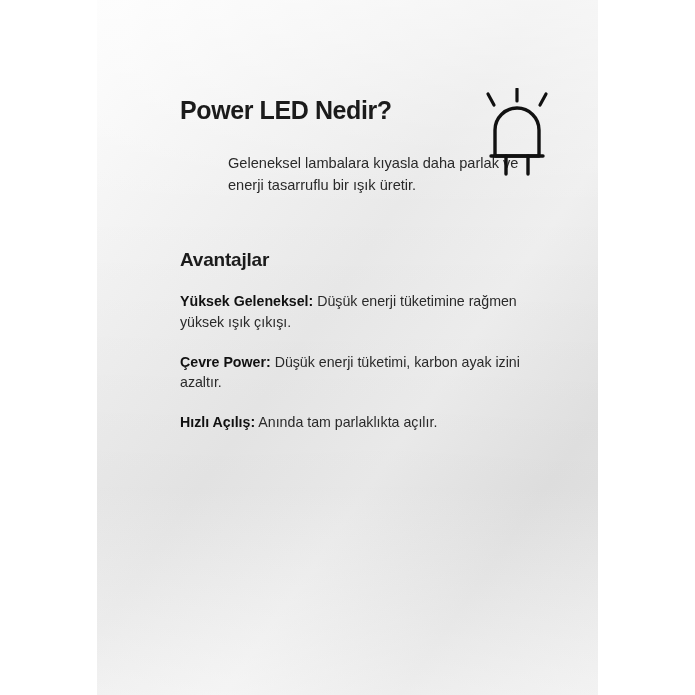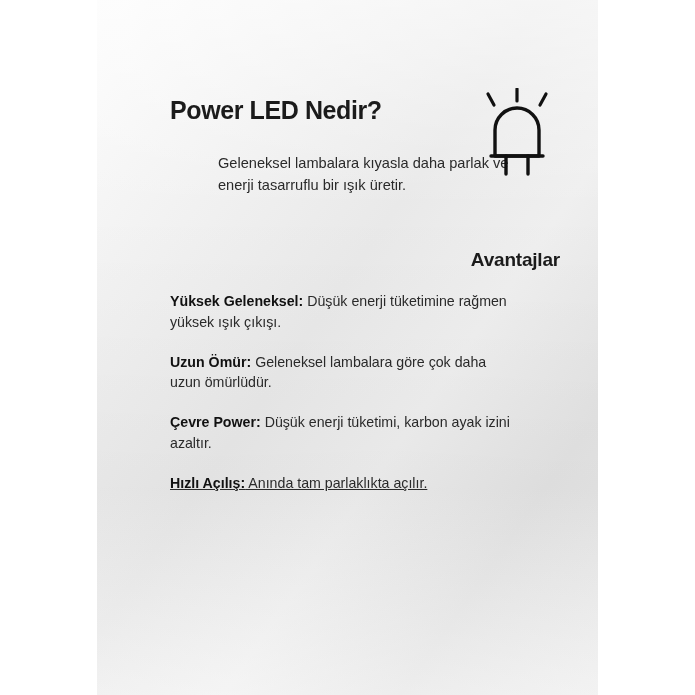--- a/index.html
+++ b/index.html
@@ -30,21 +30,21 @@
   }
   .card:after {
     content: "";
     position: absolute;
     left: 0; top: 0; right: 0; bottom: 0;
     background: linear-gradient(180deg, rgba(255,255,255,0.55) 0%, rgba(255,255,255,0.0) 30%, rgba(0,0,0,0.03) 70%, rgba(255,255,255,0.35) 100%);
     pointer-events: none;
   }
   .content {
     position: absolute;
-    left: 73px;
+    left: 83px;
     top: 95px;
     width: 390px;
     z-index: 2;
   }
   .heading {
     font-size: 25px;
     font-weight: bold;
     color: #1b1b1b;
     letter-spacing: -0.4px;
     margin: 0 0 22px 0;
@@ -61,32 +61,30 @@
     margin-top: 28px;
     margin-bottom: 0;
     margin-left: 48px;
   }
   .subheading {
     font-size: 19px;
     font-weight: bold;
     color: #1b1b1b;
     margin: 52px 0 20px 0;
     letter-spacing: -0.2px;
-    text-align: right;
   }
   .adv-item {
     font-size: 14.2px;
     line-height: 1.47;
     color: #2a2a2a;
     margin: 0 0 19px 0;
     max-width: 350px;
   }
   .adv-item:last-child {
     margin-bottom: 16px;
-    text-decoration: underline;
   }
   .adv-term {
     font-weight: bold;
     color: #111111;
   }
   
   .led-icon {
     position: absolute;
     right: 42px;
     top: 88px;
@@ -121,23 +119,20 @@
       <h1 class="heading">Power LED Nedir?</h1>
 
       <p class="para second">Geleneksel lambalara kıyasla daha parlak ve enerji tasarruflu bir ışık üretir.</p>
 
       <h2 class="subheading">Avantajlar</h2>
 
       <p class="adv-item">
         <span class="adv-term">Yüksek Geleneksel:</span><span> Düşük enerji tüketimine rağmen yüksek ışık çıkışı.</span>
       </p>
       <p class="adv-item">
-        <span class="adv-term">Uzun Ömür:</span><span> Geleneksel lambalara göre çok daha uzun ömürlüdür.</span>
-      </p>
-      <p class="adv-item">
         <span class="adv-term">Çevre Power:</span><span> Düşük enerji tüketimi, karbon ayak izini azaltır.</span>
       </p>
       <p class="adv-item">
         <span class="adv-term">Hızlı Açılış:</span><span> Anında tam parlaklıkta açılır.</span>
       </p>
     </div>
 
   </div>
 </div>
 

